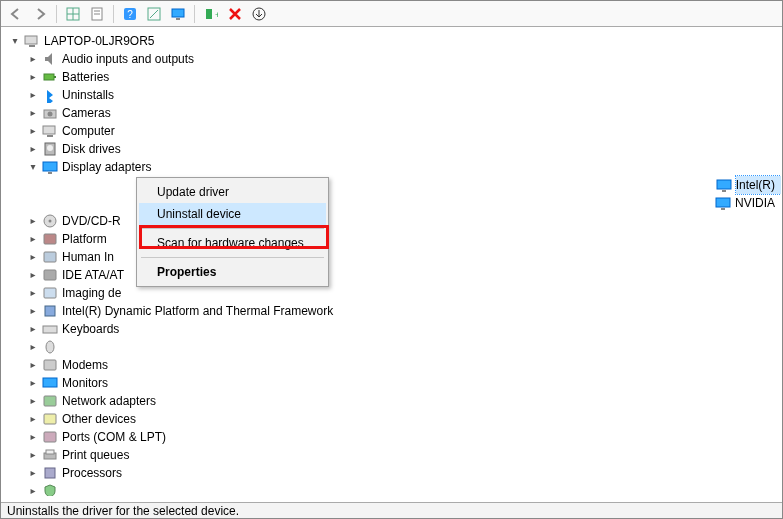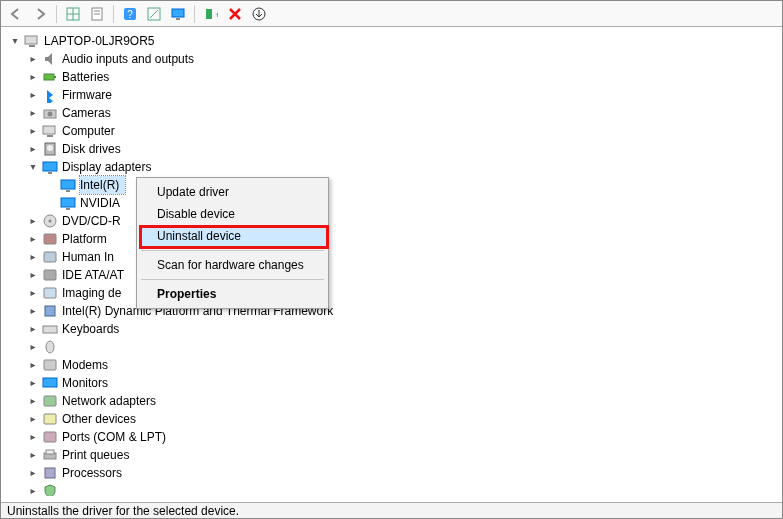--- a/index.html
+++ b/index.html
@@ -72,21 +72,21 @@
     align-items:center;
     justify-content:center;
     flex-shrink:0;
   }
   .label { padding-right: 6px; }
   .selected {
     background: #cde8ff;
     outline: 1px dotted #3399ff;
   }
   .ind1 { padding-left: 18px; }
-  .ind2 { padding-left: 36px; }
+  .ind2 { padding-left: 36px; justify-content: flex-end; }
   .statusbar {
     position:absolute;
     bottom:0; left:0; right:0;
     height:16px;
     border-top:1px solid #aaa;
     padding: 2px 6px;
     background:#f4f4f4;
     font-size:12px;
     display:flex;
     align-items:center;
@@ -226,21 +226,21 @@
         </span>
         <span class="label">Batteries</span>
       </div>
       <div class="node ind1">
         <span class="chev">▸</span>
         <span class="icon">
           <svg width="16" height="16">
             <path d="M5 3l6 5-4 3 4 3-6 5V3z" fill="#18e"></path>
           </svg>
         </span>
-        <span class="label">Firmware</span>
+        <span class="label">Uninstalls</span>
       </div>
       <div class="node ind1">
         <span class="chev">▸</span>
         <span class="icon">
           <svg width="16" height="16">
             <rect x="2" y="5" width="12" height="8" fill="#ccc" stroke="#888"></rect>
             <circle cx="8" cy="9" r="2.5" fill="#888"></circle>
           </svg>
         </span>
         <span class="label">Cameras</span>
@@ -438,21 +438,20 @@
             <path d="M8 2l5 2v4c0 3-2 5-5 6-3-1-5-3-5-6V4z" fill="#8c8" stroke="#585"></path>
           </svg>
         </span>
       </div>
     </div>
 </div>
 
 <div class="context-menu">
   <div id="cm-items">
       <div class="cm-item">Update driver</div>
-      <div class="cm-item">Disable device</div>
       <div class="cm-item hover">Uninstall device</div>
       <div class="cm-sep"></div>
       <div class="cm-item">Scan for hardware changes</div>
       <div class="cm-sep"></div>
       <div class="cm-item cm-bold">Properties</div>
     </div>
 </div>
 
 <div class="highlight-box"></div>
 

